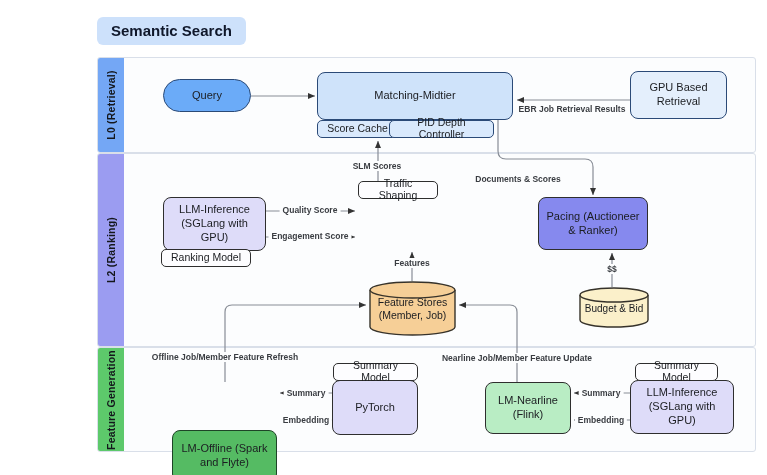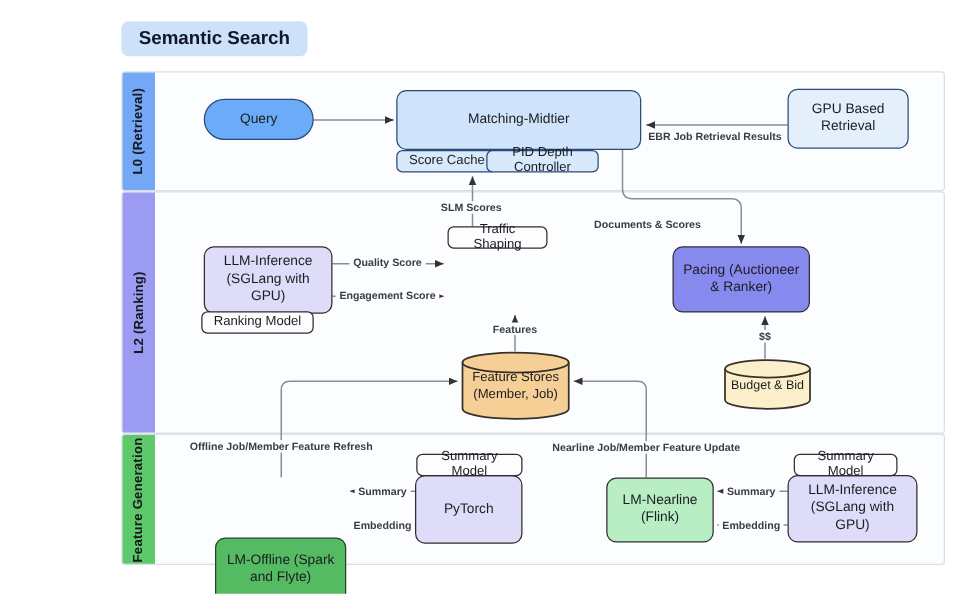--- a/index.html
+++ b/index.html
@@ -96,21 +96,21 @@
 
   <div class="node f-blue b-navy" style="left:317px;top:72px;width:196px;height:48px;">
     <span>Matching-Midtier</span>
   </div>
   <div class="node pill f-query b-navy" style="left:163px;top:79px;width:88px;height:33px;">
     <span>Query</span>
   </div>
   <div class="node sub f-bluesub b-navy" style="left:317px;top:120px;width:81px;height:18px;">
     <span>Score Cache</span>
   </div>
-  <div class="node sub f-bluesub b-navy" style="left:389px;top:120px;width:90px;height:18px;">
+  <div class="node sub f-bluesub b-navy" style="left:389px;top:120px;width:105px;height:18px;">
     <span>PID Depth Controller</span>
   </div>
   <div class="node f-bluelight b-navy" style="left:630px;top:71px;width:97px;height:48px;">
     <span>GPU Based Retrieval</span>
   </div>
 
   <div class="node f-lav" style="left:163px;top:197px;width:103px;height:54px;">
     <span>LLM-Inference (SGLang with GPU)</span>
   </div>
   <div class="node sub f-white" style="left:161px;top:249px;width:90px;height:18px;">

